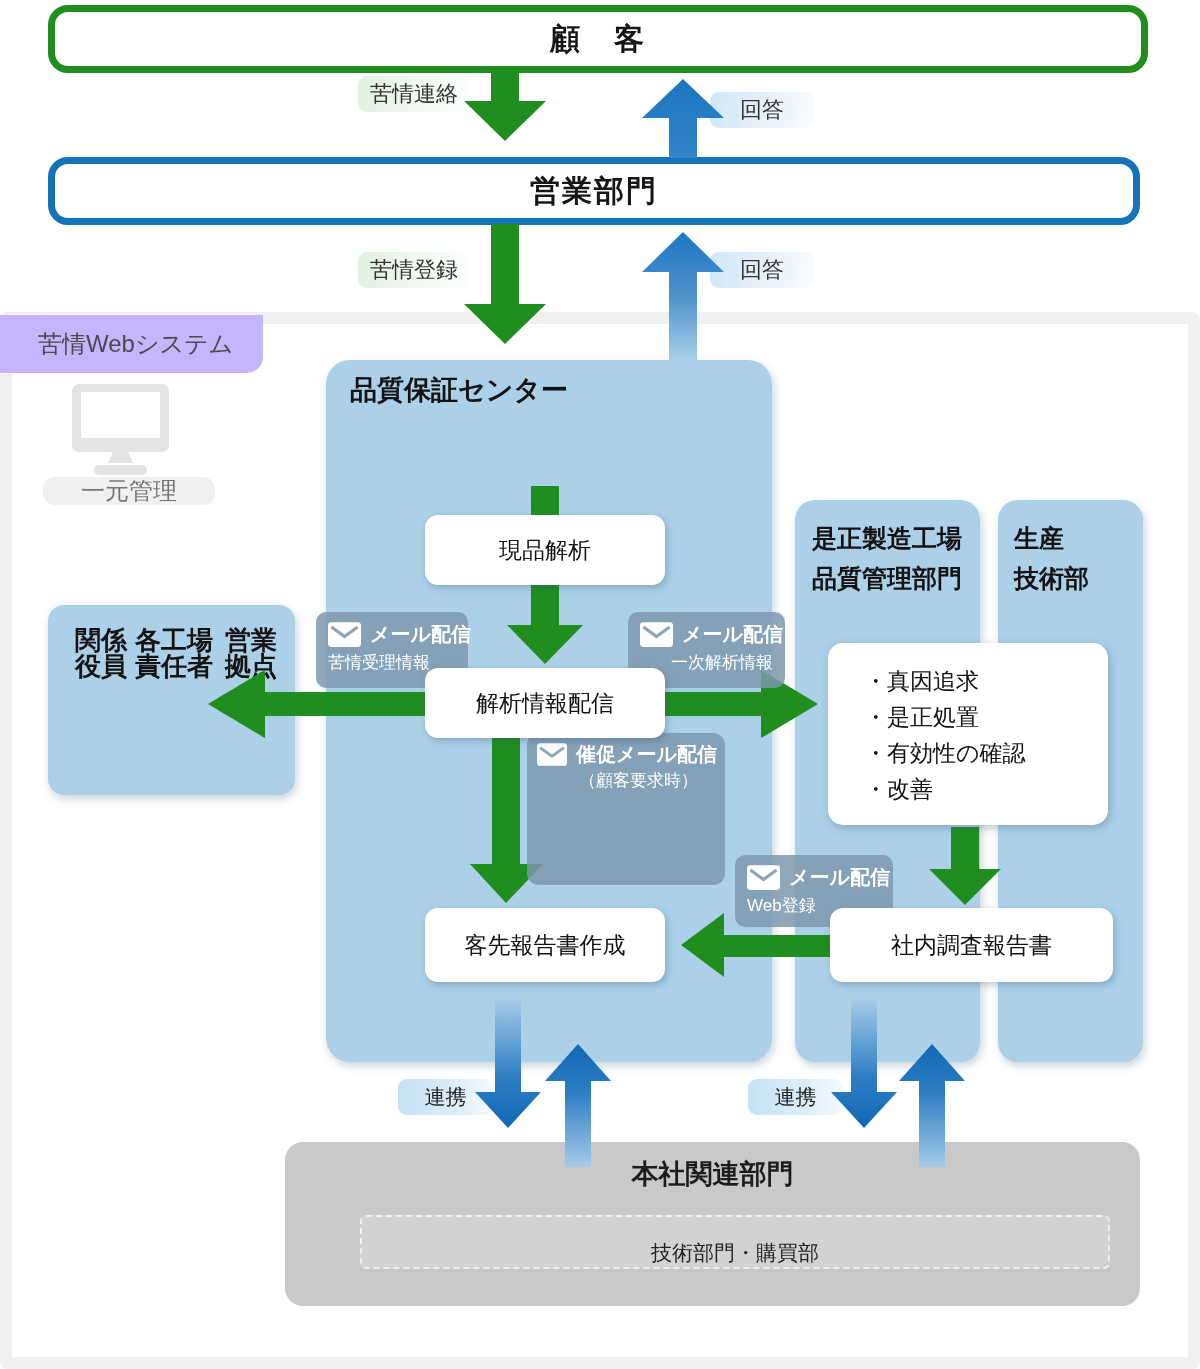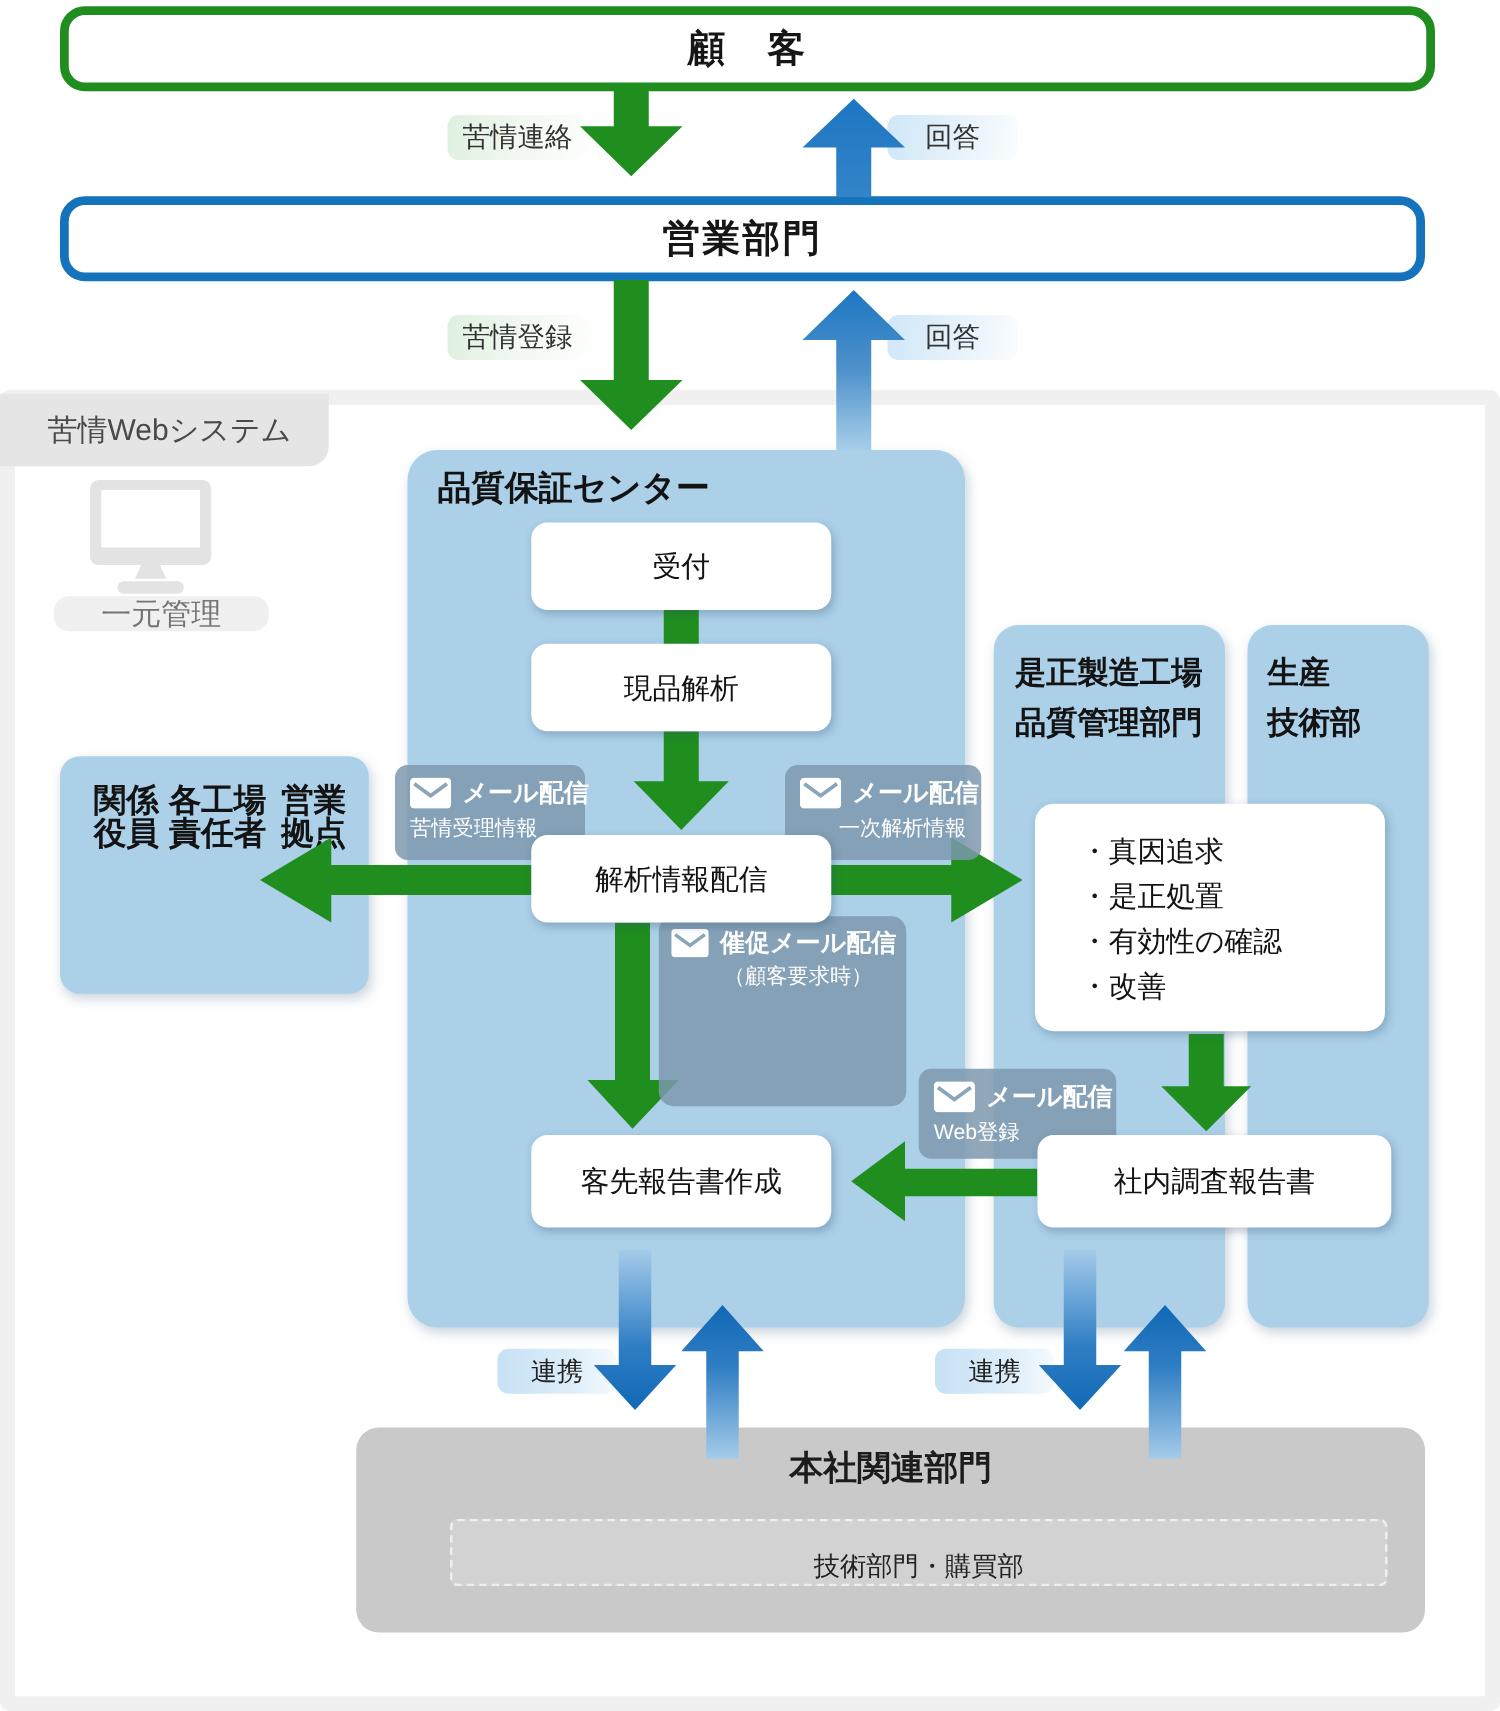--- a/index.html
+++ b/index.html
@@ -32,21 +32,21 @@
     position:absolute; height:36px; width:95px; border-radius:9px; z-index:5;
     display:flex; align-items:center; justify-content:center;
     font-size:21px; color:#222;
     background:linear-gradient(90deg,#c6e1f5 0%,#dcedf9 60%,rgba(236,245,252,.55) 100%);
   }
 
   
   .frame { left:0; top:312px; width:1200px; height:1057px; background:var(--frameGray); border-radius:8px; z-index:1; }
   .frame-inner { left:12px; top:324px; width:1176px; height:1033px; background:#fff; z-index:2; }
   .sys-tab {
-    left:0; top:315px; width:263px; height:58px; background:#e5e5e5;
+    left:0; top:315px; width:263px; height:58px; background:#c4b5fd;
     border-radius:0 0 16px 0; z-index:6;
     display:flex; align-items:center; padding-left:38px; box-sizing:border-box;
     font-size:24px; font-weight:500; color:#4a4a4a;
   }
   .central-badge {
     left:43px; top:477px; width:172px; height:28px; background:#f0f0f0; border-radius:12px; z-index:6;
     display:flex; align-items:center; justify-content:center; font-size:24px; color:#757575;
   }
 
   
@@ -166,21 +166,21 @@
     <rect x="22" y="81" width="53" height="10" rx="5" fill="#e3e3e3"></rect>
   </svg>
   <div class="abs central-badge">
     <span>一元管理</span>
   </div>
 
   <div class="big-box customer-box">
     <span>顧　客</span>
   </div>
 
-  <div class="flow-badge greenish" style="left:358px; top:92px; width:112px">
+  <div class="flow-badge greenish" style="left:358px; top:76px; width:112px">
     <span>苦情連絡</span>
   </div>
   <svg class="arrow-svg" style="left:455px; top:71px" width="100" height="72" viewBox="0 0 100 72">
     <polygon points="36,0 64,0 64,30 91,30 50,70 9,30 36,30" fill="var(--green)"></polygon>
   </svg>
   <svg class="arrow-svg" style="left:633px; top:77px" width="100" height="81" viewBox="0 0 100 81">
     <polygon points="36,81 36,41 9,41 50,2 91,41 64,41 64,81" fill="url(#gBlueTop)"></polygon>
   </svg>
   <div class="flow-badge blueish" style="left:710px; top:92px; width:104px">
     <span>回答</span>
@@ -199,23 +199,20 @@
   <svg class="arrow-svg" style="left:633px; top:230px; z-index:12" width="100" height="131" viewBox="0 0 100 131">
     <polygon points="36,131 36,42 9,42 50,2 91,42 64,42 64,131" fill="url(#gFadeTail)"></polygon>
   </svg>
   <div class="flow-badge blueish" style="left:710px; top:252px; width:104px">
     <span>回答</span>
   </div>
 
   <div class="col qa-box"></div>
   <div class="col-title" style="left:350px; top:372px">品質保証センター</div>
 
-  <div class="wbox" style="left:425px; top:418px; width:240px; height:70px">
-    <span>受付</span>
-  </div>
   <div class="green-connector"></div>
   <div class="wbox" style="left:425px; top:515px; width:240px; height:70px">
     <span>現品解析</span>
   </div>
   <svg class="arrow-svg" style="left:494px; top:585px" width="102" height="81" viewBox="0 0 102 81">
     <polygon points="37,0 65,0 65,40 89,40 51,79 13,40 37,40" fill="var(--green)"></polygon>
   </svg>
 
   <div class="mail-badge" style="left:316px; top:612px; width:152px; height:76px">
     <div class="mail-row">

